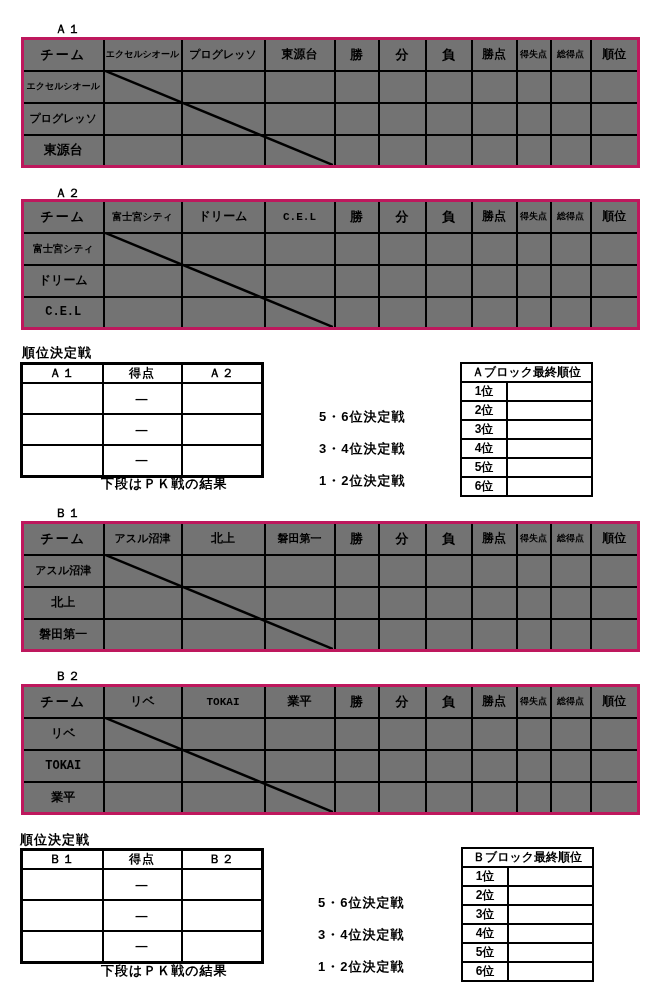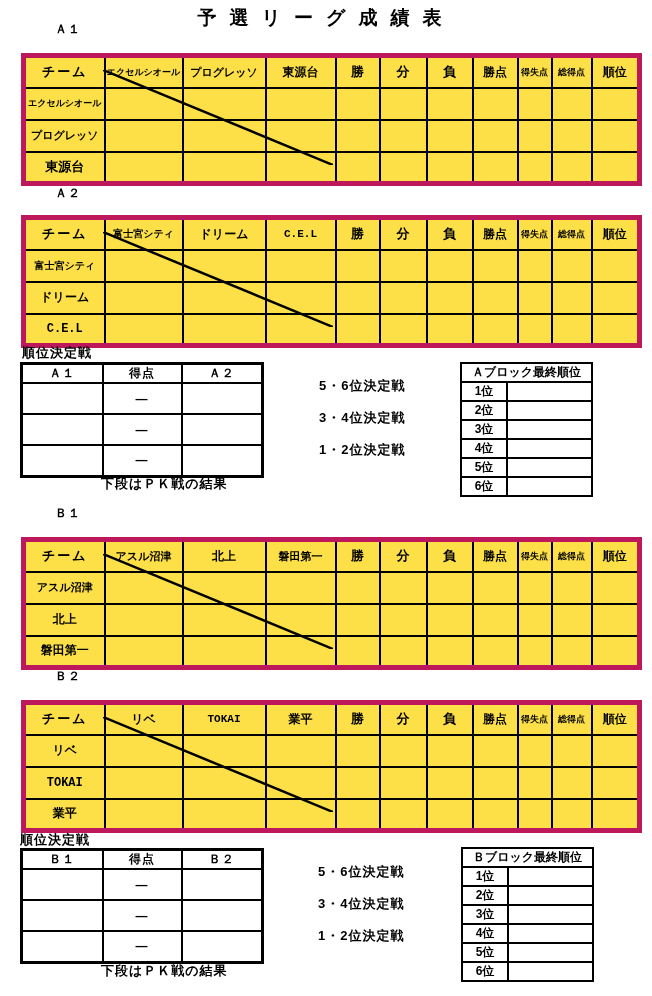--- a/index.html
+++ b/index.html
@@ -7,24 +7,24 @@
   body {
     width: 652px; height: 996px; background: #ffffff; color: #000;
     font-family: "Liberation Sans", "DejaVu Sans", sans-serif;
     font-weight: bold;
   }
   .page { position: relative; width: 652px; height: 996px; background: #fff; overflow: hidden; }
   .abs { position: absolute; }
   .title { left: 0; top: 5px; width: 100%; text-align: center; font-size: 19px; letter-spacing: 13px; }
   .seclabel { font-size: 12px; letter-spacing: 1px; }
   .plabel { font-size: 13px; letter-spacing: 1px; }
-  .mlabel { font-size: 13px; letter-spacing: 1px; }
+  .mlabel { font-size: 13px; letter-spacing: 1px; margin-top: 31px; }
   .note { font-size: 13px; letter-spacing: 1px; }
 
-  table.league { border-collapse: collapse; table-layout: fixed; border: 5px solid #be185d; background: #fde047; margin-top: 16px; }
+  table.league { border-collapse: collapse; table-layout: fixed; border: 3px solid #be185d; background: #737373; }
   table.league td { border: 2px solid #000; padding: 0; text-align: center; vertical-align: middle; overflow: hidden; white-space: nowrap; }
   table.league tr { height: 32px; }
 
   table.playoff { border-collapse: collapse; table-layout: fixed; border: 3px solid #000; background: #fff; }
   table.playoff td { border: 2px solid #000; padding: 0; text-align: center; vertical-align: middle; font-size: 12px; letter-spacing: 1px; overflow: hidden; }
   tr.phead { height: 15px; }
   tr.prow { height: 31px; }
   .pdash { font-size: 13px; }
 
   table.final { border-collapse: collapse; table-layout: fixed; border: 2px solid #000; background: #fff; }
@@ -36,21 +36,20 @@
   .f10 { font-size: 10px; } .f9 { font-size: 9px; }
   .ls2 { letter-spacing: 2px; }
   .mono { font-family: "Liberation Mono", "DejaVu Sans Mono", monospace; font-weight: bold; }
   .diag { position: absolute; left: 82px; top: 33px; pointer-events: none; }
 </style>
 </head>
 <body>
 
 <div class="page">
 
-  <div class="abs title">予選リーグ成績表</div>
 
   <div class="abs seclabel" style="left:55px;top:21px">Ａ１</div>
   <div class="abs" style="left:21px;top:37px">
     <table class="league">
       <colgroup>
           <col style="width:81px">
           <col style="width:78px">
           <col style="width:83px">
           <col style="width:70px">
           <col style="width:44px">

